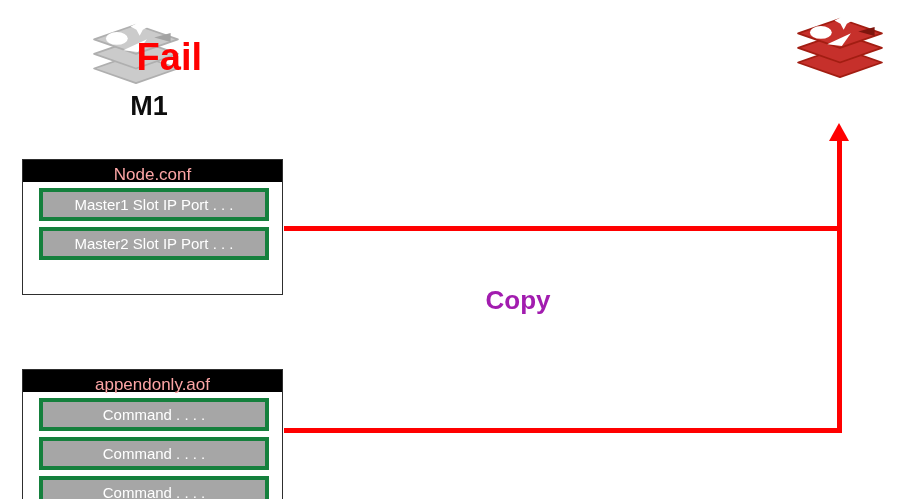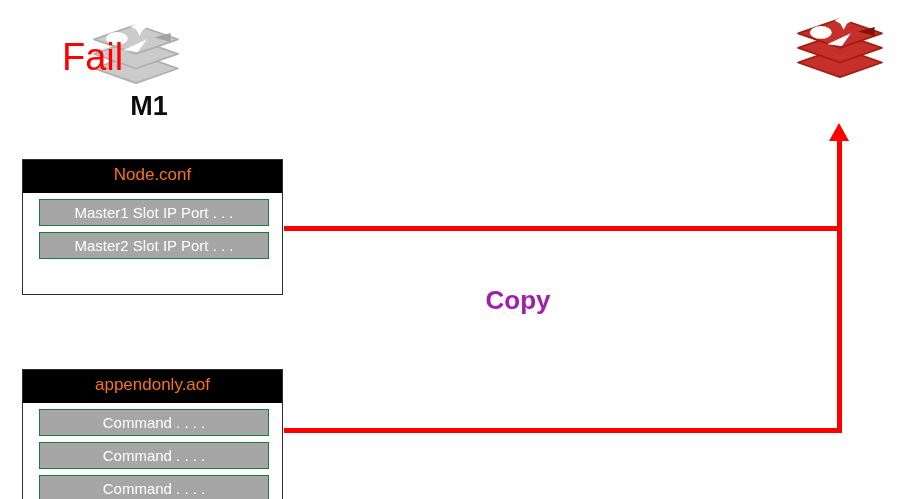--- a/index.html
+++ b/index.html
@@ -16,47 +16,47 @@
   .node-icon{display:block;}
   .redis-red .body{fill:#C6302B;stroke:#A21D12;stroke-width:2;stroke-linejoin:round;}
   .redis-red .deco{fill:#FFFFFF;}
   .redis-red .darkdeco{fill:#7E150D;}
   .redis-gray .body{fill:#CBCBCB;stroke:#AFAFAF;stroke-width:2;stroke-linejoin:round;}
   .redis-gray .deco{fill:#FFFFFF;}
   .redis-gray .darkdeco{fill:#A3A3A3;}
 
   .fail-overlay{
     left:62px;top:36px;width:140px;
-    text-align:left;
-    font-size:38px;font-weight:normal;color:#FF0000;
+    text-align:right;
+    font-size:38px;font-weight:bold;color:#FF0000;
     line-height:42px;letter-spacing:0px;
   }
   .node-label{
     font-size:27px;font-weight:bold;color:#0d0d0d;
     text-align:center;line-height:28px;
   }
   .m1-label{left:112px;top:92px;width:74px;}
   .s1-label{left:800px;top:93px;width:70px;}
 
   
   .conf-box{
     width:259px;height:134px;
     background:#ffffff;
     border:1px solid #2e2e2e;
   }
   .conf-box .hdr{
-    height:33px;line-height:29px;
-    background:#000000;color:#f97316;
+    height:22px;line-height:29px;
+    background:#000000;color:#fca5a5;
     text-align:center;font-size:17px;
   }
   .conf-box .row{
     margin:6px 13px 0 16px;
     height:25px;line-height:25px;
     background:#A6A6A6;
-    border:1px solid #15803d;
+    border:4px solid #15803d;
     color:#ffffff;font-size:15px;text-align:center;
   }
   .node-conf-box{left:22px;top:159px;}
   .aof-box{left:22px;top:369px;}
 
   
   .red-line{background:#FF0000;}
   .h-line-top{left:284px;top:226px;width:556px;height:5px;}
   .h-line-bottom{left:284px;top:428px;width:556px;height:5px;}
   .v-line{left:837px;top:140px;width:5px;height:293px;}

